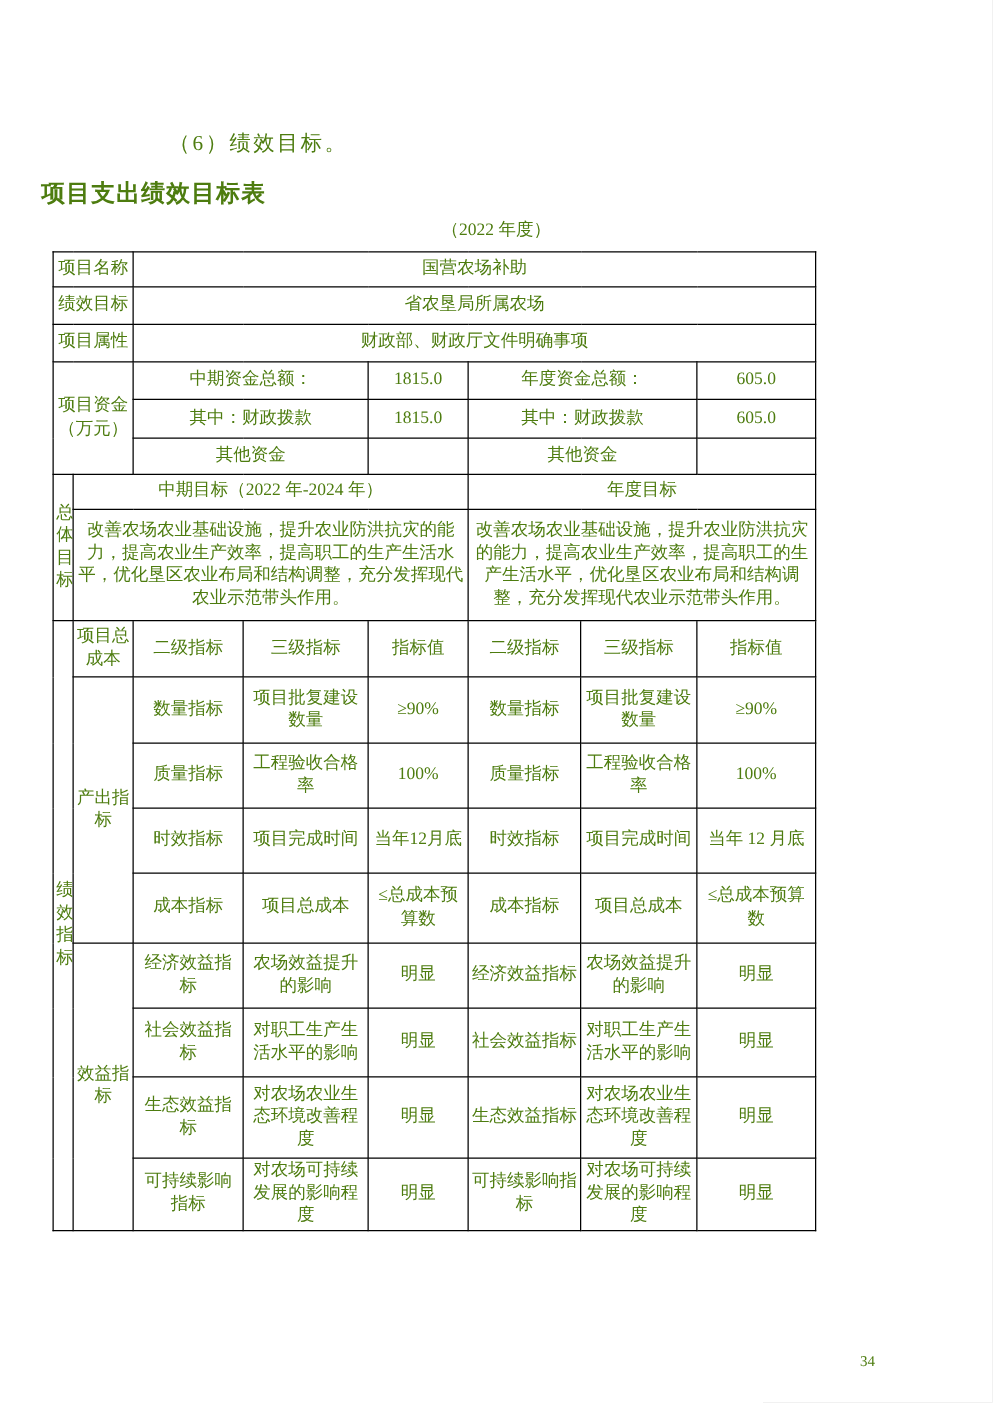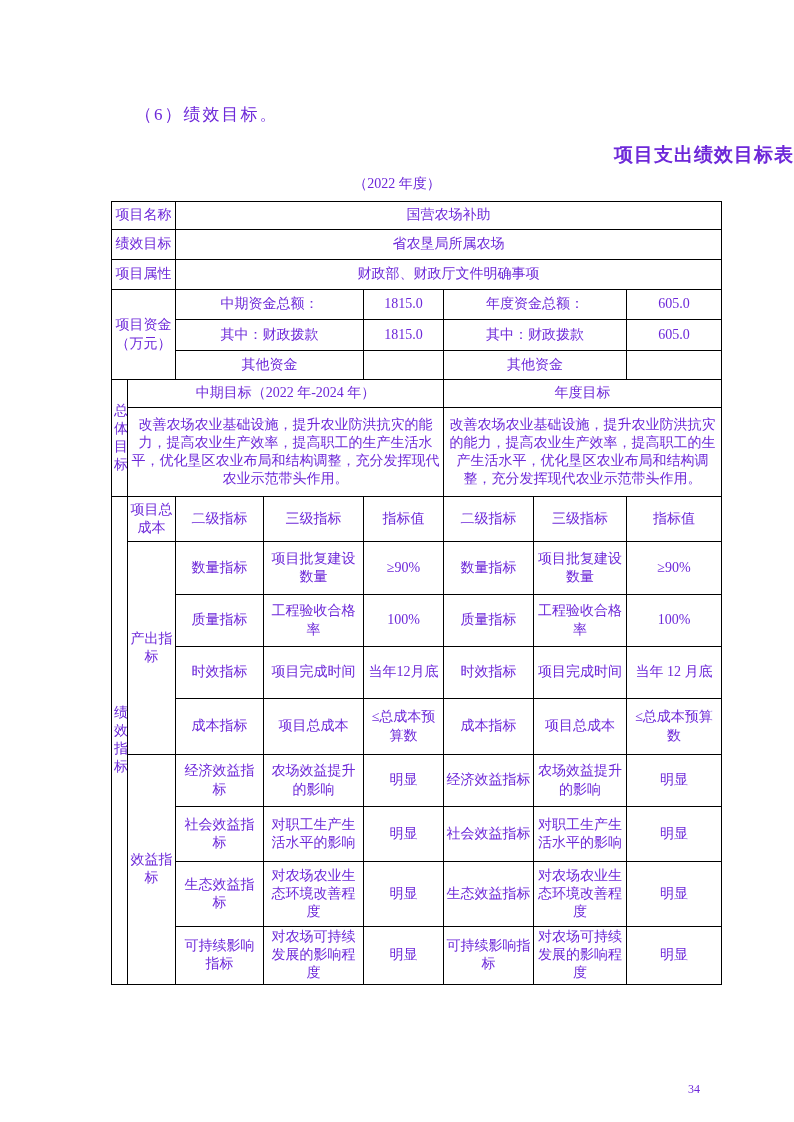--- a/index.html
+++ b/index.html
@@ -1,45 +1,46 @@
 <!DOCTYPE html>
 <html><head>
 <meta charset="utf-8">
 <style>
   html,body{margin:0;padding:0;background:#e8e8e8;}
   .page{
     position:relative;
     width:794px;height:1122px;
     margin:0 auto;
     background:#ffffff;
-    color:#6d28d9;
+    color:#4d7c0f;
     font-family:"Liberation Serif","DejaVu Serif",serif;
     overflow:hidden;
   }
   .intro{
     margin:0;
     padding:103px 0 0 135px;
     font-size:17px;
     letter-spacing:2px;
   }
   .doc-title{
     margin-top:16px;
-    text-align:right;
+    text-align:left;
     font-size:19px;
     font-weight:bold;
     font-family:Liberation Sans, sans-serif;
     letter-spacing:1px;
+    padding-left:33px;
   }
   .doc-subtitle{
     margin-top:7px;
     text-align:center;
     font-size:14px;
   }
   table.perf{
-    margin:8px 0 0 111px;
+    margin:8px 0 0 42px;
     border-collapse:collapse;
     table-layout:fixed;
     width:611px;
     font-size:14px;
   }
   table.perf td{
     border:1px solid #000;
     text-align:center;
     vertical-align:middle;
     padding:1px 2px;

